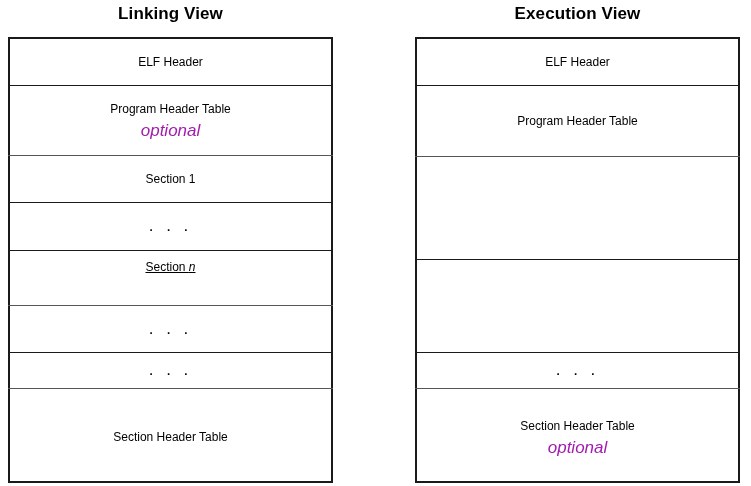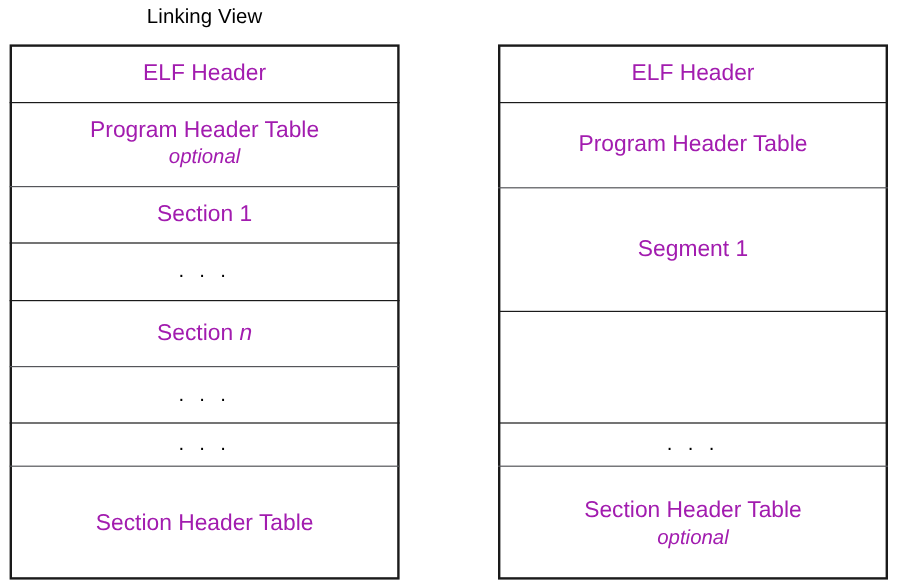--- a/index.html
+++ b/index.html
@@ -15,21 +15,21 @@
     font-family: "Liberation Sans", sans-serif;
     color: #000000;
   }
   .diagram {
     position: absolute;
     inset: 0;
   }
   .view-title {
     position: absolute;
     font-size: 17px;
-    font-weight: normal;
+    font-weight: bold;
     color: #000000;
     text-align: center;
     letter-spacing: 0.1px;
     line-height: 20px;
   }
   #title-linking {
     left: 8px;
     top: 4px;
     width: 325px;
   }
@@ -71,23 +71,23 @@
     position: absolute;
     left: -2px;
     right: -2px;
     height: 1px;
     background: #55565a;
   }
   .row-divider.dark {
     background: #1a1a1a;
   }
   .row-label {
-    font-size: 19px;
+    font-size: 12px;
     line-height: 22px;
-    color: #a21caf;
+    color: #000000;
     white-space: nowrap;
   }
   .row-label .ital {
     font-style: italic;
   }
   .row-sub {
     font-size: 17px;
     line-height: 22px;
     font-style: italic;
     color: #a21caf;
@@ -118,50 +118,48 @@
       </div>
       <div class="row-divider" style="top: 116px;"></div>
       <div class="row" style="top: 116px; height: 47px;">
         <div class="row-label">Section 1</div>
       </div>
       <div class="row-divider dark" style="top: 163px;"></div>
       <div class="row" style="top: 163px; height: 48px;">
         <div class="ellipsis">. . .</div>
       </div>
       <div class="row-divider dark" style="top: 211px;"></div>
-      <div class="row" style="top: 211px; height: 55px;">
+      <div class="row" style="top: 200px; height: 55px; text-decoration: underline;">
         <div class="row-label">Section <span class="ital">n</span></div>
       </div>
       <div class="row-divider" style="top: 266px;"></div>
       <div class="row" style="top: 266px; height: 47px;">
         <div class="ellipsis">. . .</div>
       </div>
       <div class="row-divider dark" style="top: 313px;"></div>
       <div class="row" style="top: 313px; height: 36px;">
         <div class="ellipsis">. . .</div>
       </div>
       <div class="row-divider" style="top: 349px;"></div>
       <div class="row" style="top: 349px; height: 97px;">
         <div class="row-label">Section Header Table</div>
       </div>
     </div>
 
+  <div class="view-title" id="title-execution">Execution View</div>
 
   <div class="table-box" id="table-execution">
       <div class="row" style="top: 0px; height: 46px;">
         <div class="row-label">ELF Header</div>
       </div>
       <div class="row-divider dark" style="top: 46px;"></div>
       <div class="row" style="top: 46px; height: 71px;">
         <div class="row-label">Program Header Table</div>
       </div>
       <div class="row-divider" style="top: 117px;"></div>
-      <div class="row" style="top: 117px; height: 103px;">
-        <div class="row-label">Segment 1</div>
-      </div>
       <div class="row-divider dark" style="top: 220px;"></div>
       <div class="row-divider dark" style="top: 313px;"></div>
       <div class="row" style="top: 313px; height: 36px;">
         <div class="ellipsis">. . .</div>
       </div>
       <div class="row-divider" style="top: 349px;"></div>
       <div class="row" style="top: 349px; height: 97px;">
         <div class="row-label">Section Header Table</div>
         <div class="row-sub">optional</div>
       </div>

